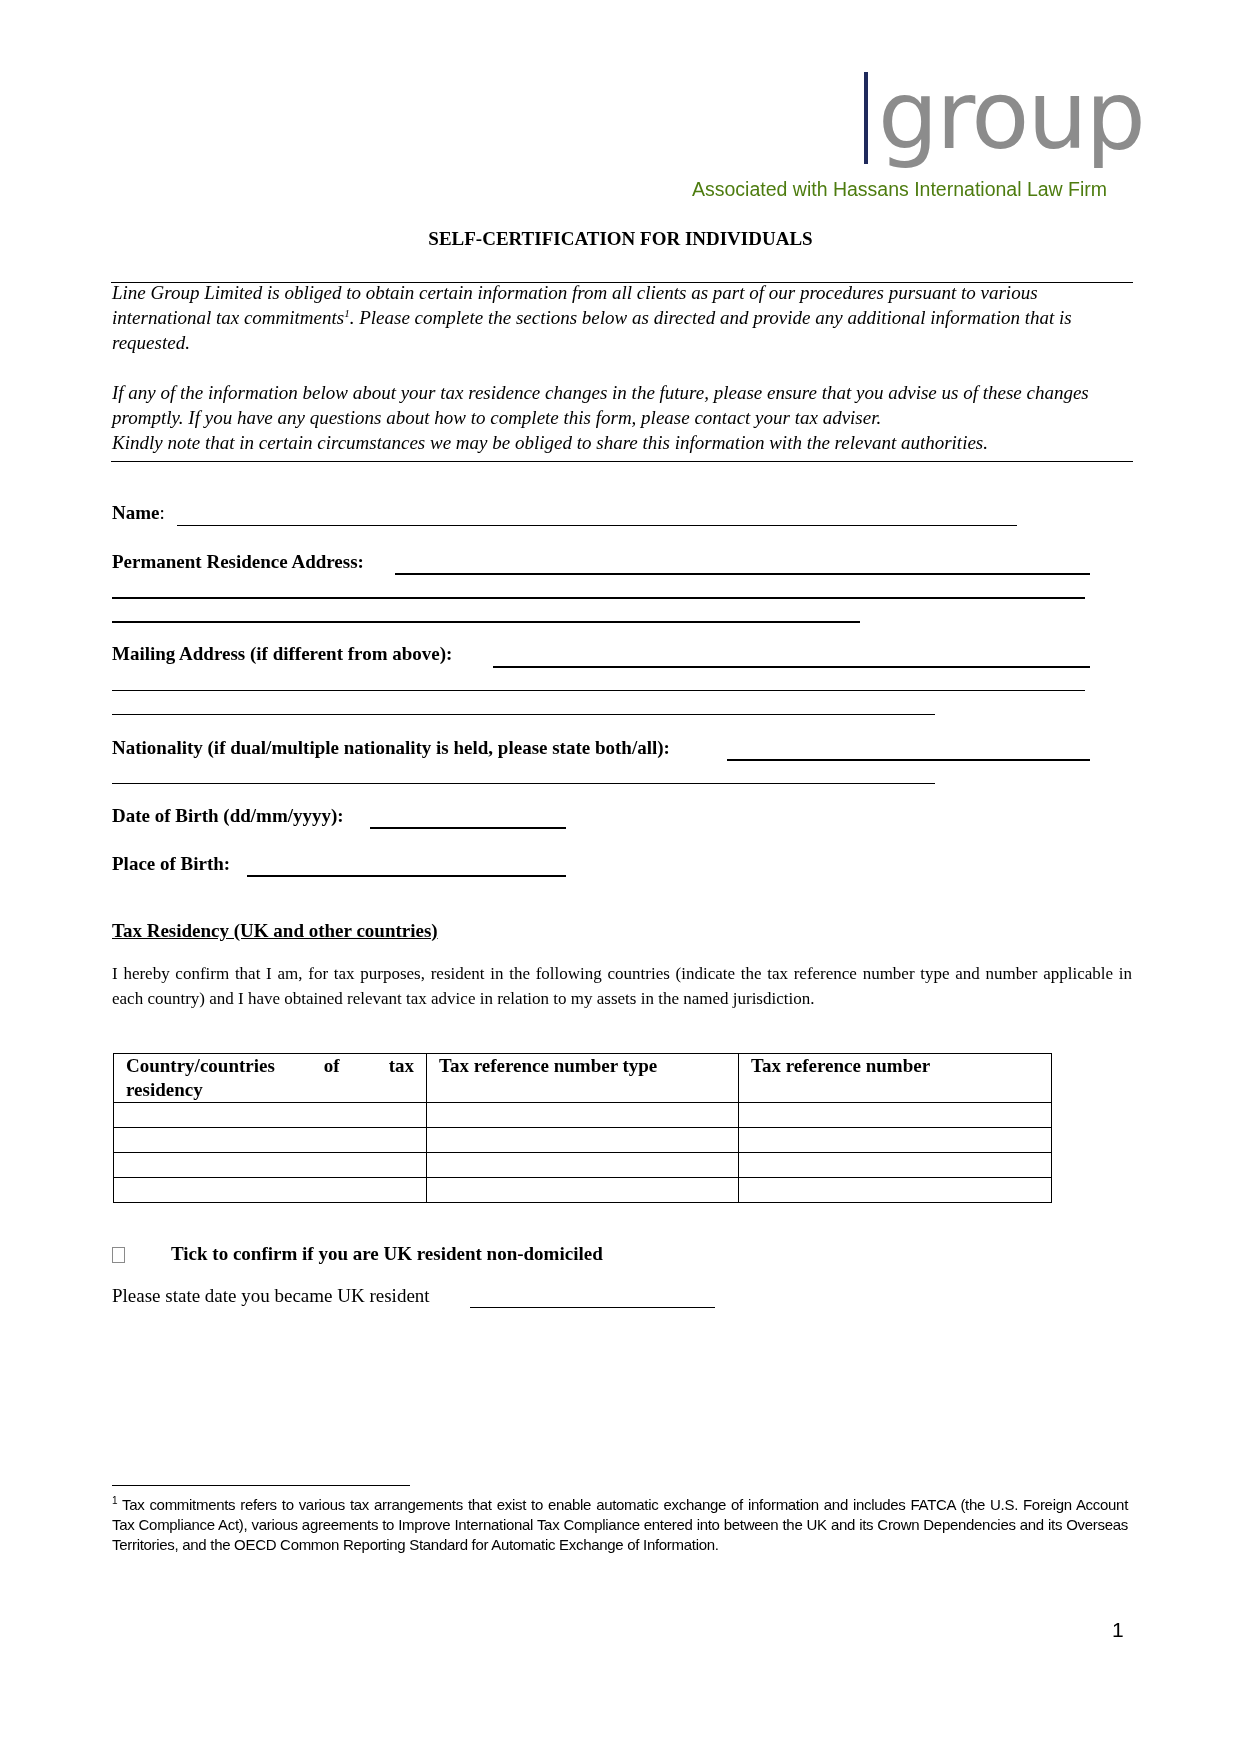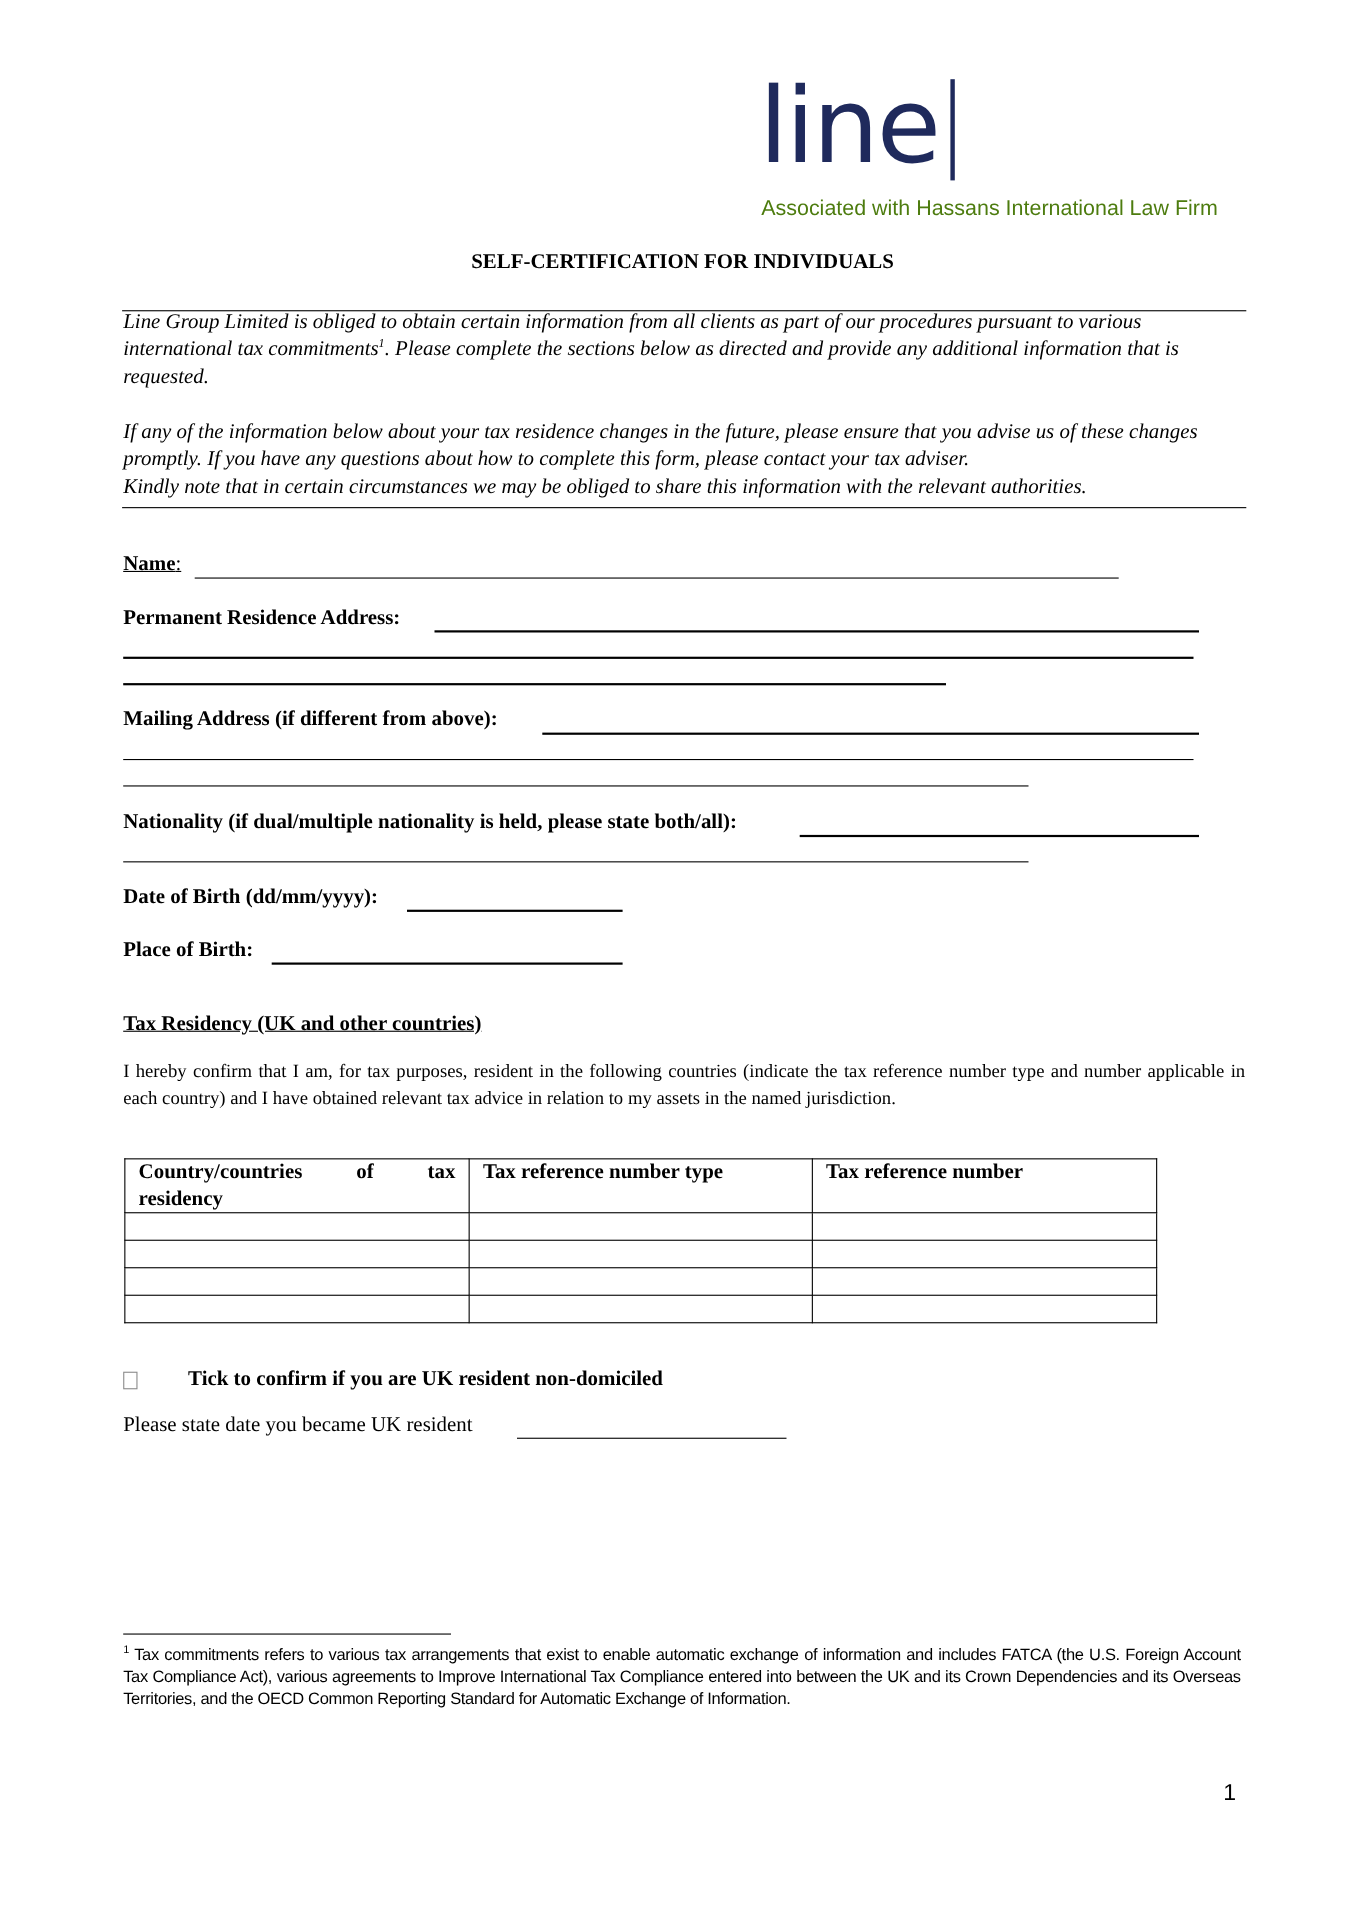--- a/index.html
+++ b/index.html
@@ -42,38 +42,38 @@
     .state-date { position: absolute; left: 112px; top: 1285px; font-size: 19px; white-space: nowrap; }
 
     .footnote { position: absolute; left: 112px; width: 1016px; top: 1491px; font-family: "Liberation Sans", sans-serif; font-size: 15px; line-height: 20px; letter-spacing: -0.3px; text-align: justify; }
     .footnote sup { font-size: 10px; }
     .page-num { position: absolute; left: 1112px; top: 1618px; font-family: "Liberation Sans", sans-serif; font-size: 21px; }
   </style>
 </head>
 <body>
 
 <div class="logo">
-  <span class="logo-word logo-line">line</span>
   <span class="logo-bar"></span>
+  <span class="logo-word logo-group">group</span>
   <span class="logo-tag">Associated with Hassans International Law Firm</span>
 </div>
 
 <div class="title">SELF-CERTIFICATION FOR INDIVIDUALS</div>
 
 <div class="rule" style="left:111px; top:282px; width:1022px;"></div>
 <div class="intro" style="top:280px;">
   <span>Line Group Limited is obliged to obtain certain information from all clients as part of our procedures pursuant to various international tax commitments</span><sup>1</sup><span>. Please complete the sections below as directed and provide any additional information that is requested.</span>
 </div>
 <div class="intro" style="top:380px;">
   <div>If any of the information below about your tax residence changes in the future, please ensure that you advise us of these changes promptly. If you have any questions about how to complete this form, please contact your tax adviser.</div>
   <div>Kindly note that in certain circumstances we may be obliged to share this information with the relevant authorities.</div>
 </div>
 <div class="rule" style="left:111px; top:461px; width:1022px;"></div>
 
-<div class="field-label" style="top:502px;text-decoration:underline;"><span>Name</span><span class="plain">:</span></div>
+<div class="field-label" style="top:502px;"><span>Name</span><span class="plain">:</span></div>
 <div class="uline thin" style="left:177px; top:525px; width:840px;"></div>
 
 <div class="field-label" style="top:551px;">Permanent Residence Address:</div>
 <div class="uline thick" style="left:395px; top:573px; width:695px;"></div>
 <div class="uline thick" style="left:112px; top:597px; width:973px;"></div>
 <div class="uline thick" style="left:112px; top:621px; width:748px;"></div>
 
 <div class="field-label" style="top:643px;">Mailing Address (if different from above):</div>
 <div class="uline thick" style="left:493px; top:666px; width:597px;"></div>
 <div class="uline thin" style="left:112px; top:690px; width:973px;"></div>

